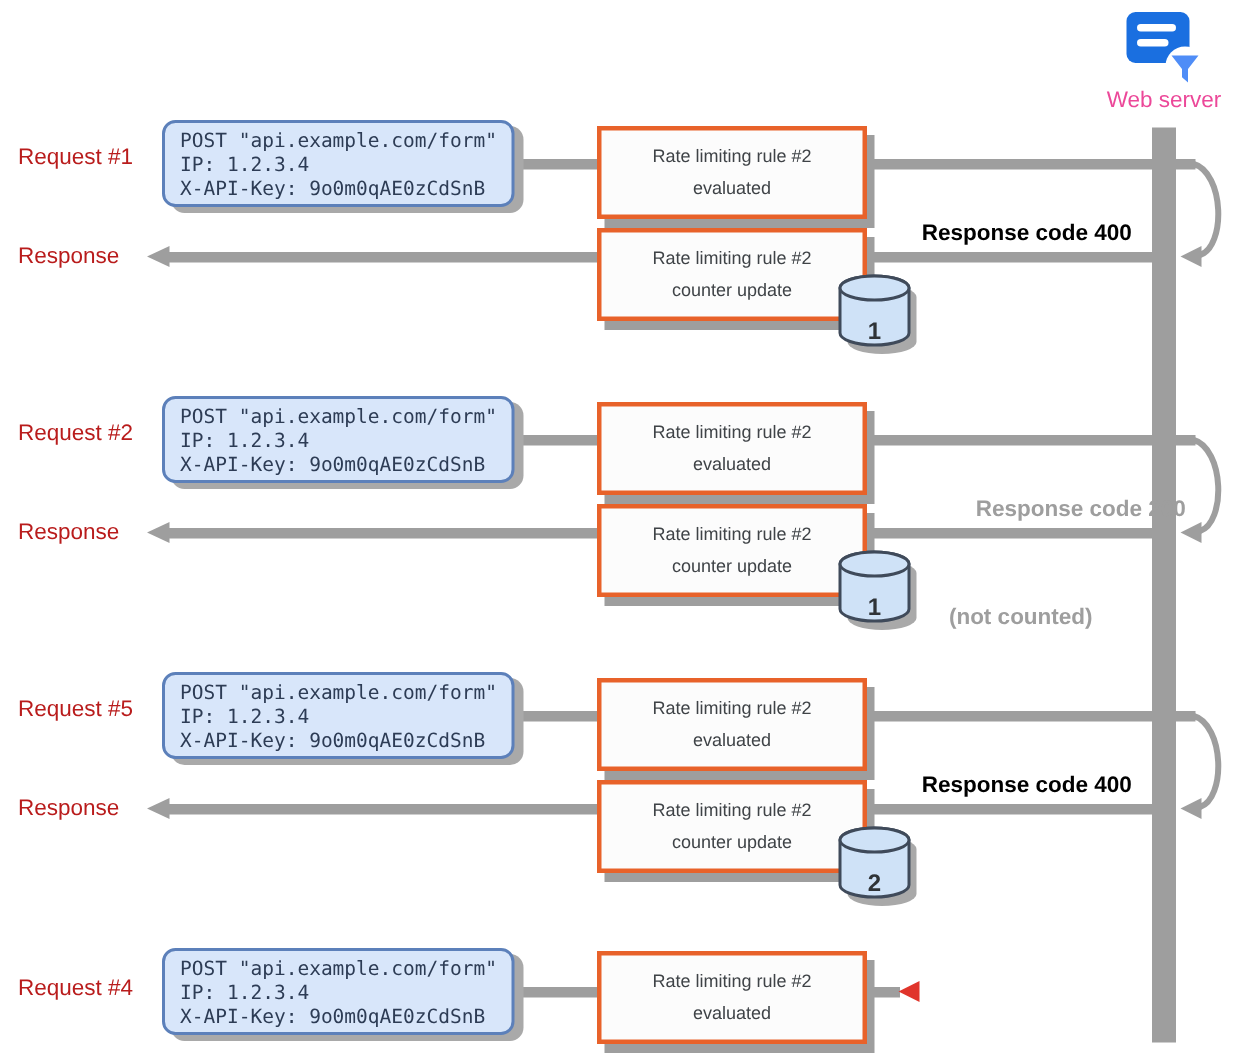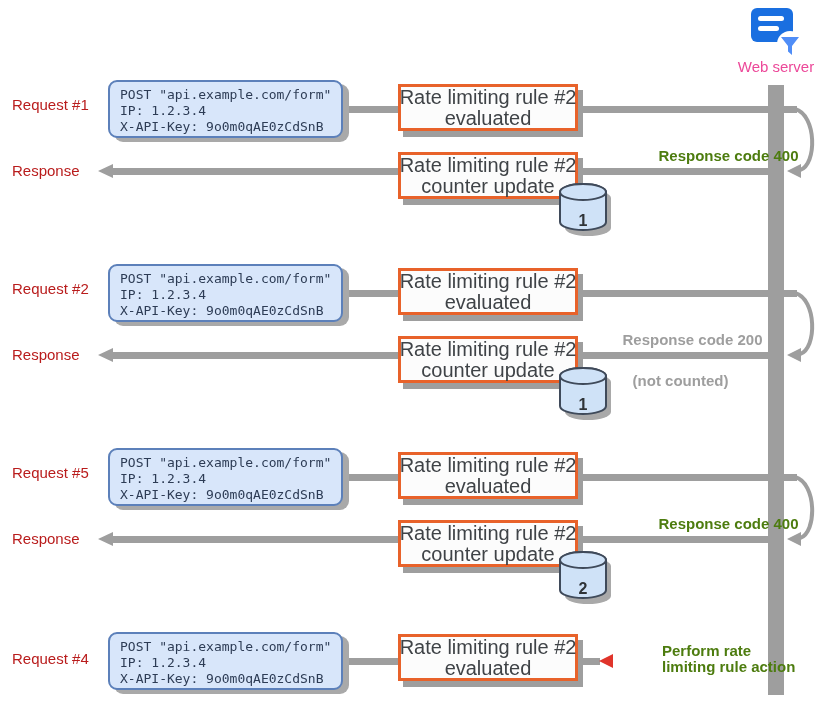--- a/index.html
+++ b/index.html
@@ -24,28 +24,28 @@
   }
   .blue-card{
     position:absolute;left:108px;width:235px;height:58px;box-sizing:border-box;
     background:#d8e6fa;border:2px solid #5c80ba;border-radius:9px;
     box-shadow:6px 4px 0 0 #a9a9a9;
     padding:5px 10px;z-index:3;
     font-family:"DejaVu Sans Mono",monospace;font-size:13px;line-height:16px;
     color:#2d3c55;white-space:nowrap;
   }
   .rule-box{
-    position:absolute;left:398px;width:180px;height:47px;box-sizing:border-box;
+    position:absolute;left:398px;width:180px;height:62px;box-sizing:border-box;
     background:#fcfcfc;border:3px solid #e8622a;
     box-shadow:5px 6px 0 0 #9e9e9e;
     display:flex;flex-direction:column;align-items:center;justify-content:center;
-    font-size:20px;line-height:21px;color:#3f4347;z-index:2;white-space:nowrap;
+    font-size:12px;line-height:21px;color:#3f4347;z-index:2;white-space:nowrap;
   }
   .annotation{position:absolute;font-size:15px;font-weight:700;white-space:nowrap;z-index:5;}
-  .annotation.red{color:#4d7c0f;margin-left:44px;}
+  .annotation.red{color:#000000;}
   .annotation.gray{color:#9e9e9e;}
   .annotation.center{width:145px;text-align:center;}
   .lifeline{position:absolute;left:768px;top:85px;width:16px;height:610px;background:#9e9e9e;z-index:1;}
   .cyl{position:absolute;z-index:4;}
   #arcs{position:absolute;left:0;top:0;width:838px;height:707px;z-index:1;pointer-events:none;}
   .server-icon{position:absolute;left:748px;top:4px;z-index:2;}
   .server-label{position:absolute;left:716px;top:58px;width:120px;text-align:center;
     color:#ec4899;font-size:15px;font-weight:500;z-index:2;}
 </style>
 </head>
@@ -113,22 +113,22 @@
     <div>evaluated</div>
   </div>
 
   <div class="lane-label" style="top:346px">Response</div>
   <div class="resp-arrow" style="left:98px;top:348px"></div>
   <div class="flow-line" style="left:112px;top:352px;width:672px"></div>
   <div class="rule-box" style="top:336px">
     <div>Rate limiting rule #2</div>
     <div>counter update</div>
   </div>
-  <div class="annotation gray center" style="left:620px;top:331px">Response code 200</div>
-  <div class="annotation gray center" style="left:608px;top:372px">(not counted)</div>
+  <div class="annotation gray center" style="left:648px;top:331px">Response code 200</div>
+  <div class="annotation gray center" style="left:608px;top:403px">(not counted)</div>
   <svg class="cyl" style="left:558px;top:366px" width="58" height="58" viewBox="0 0 58 58">
     <g transform="translate(5,6)" fill="#a9a9a9">
       <path d="M2,10 a23,8 0 0 1 46,0 v30 a23,8 0 0 1 -46,0 z"></path>
     </g>
     <path d="M2,10 a23,8 0 0 1 46,0 v30 a23,8 0 0 1 -46,0 z" fill="#cfe2f7" stroke="#3f4a5a" stroke-width="2"></path>
     <ellipse cx="25" cy="10" rx="23" ry="8" fill="#cfe2f7" stroke="#3f4a5a" stroke-width="2"></ellipse>
     <text x="25" y="44" text-anchor="middle" font-size="16" font-weight="600" fill="#2f3337">1</text>
   </svg>
 
   <div class="lane-label" style="top:464px">Request #5</div>
@@ -165,18 +165,14 @@
   <div class="blue-card" style="top:632px">
     <div>POST "api.example.com/form"</div>
     <div>IP: 1.2.3.4</div>
     <div>X-API-Key: 9o0m0qAE0zCdSnB</div>
   </div>
   <div class="rule-box" style="top:634px">
     <div>Rate limiting rule #2</div>
     <div>evaluated</div>
   </div>
   <div class="red-arrow" style="left:599px;top:654px"></div>
-  <div class="annotation red" style="left:618px;top:643px;line-height:16px">
-    <div>Perform rate</div>
-    <div>limiting rule action</div>
-  </div>
 
 </div>
 
 </body></html>

